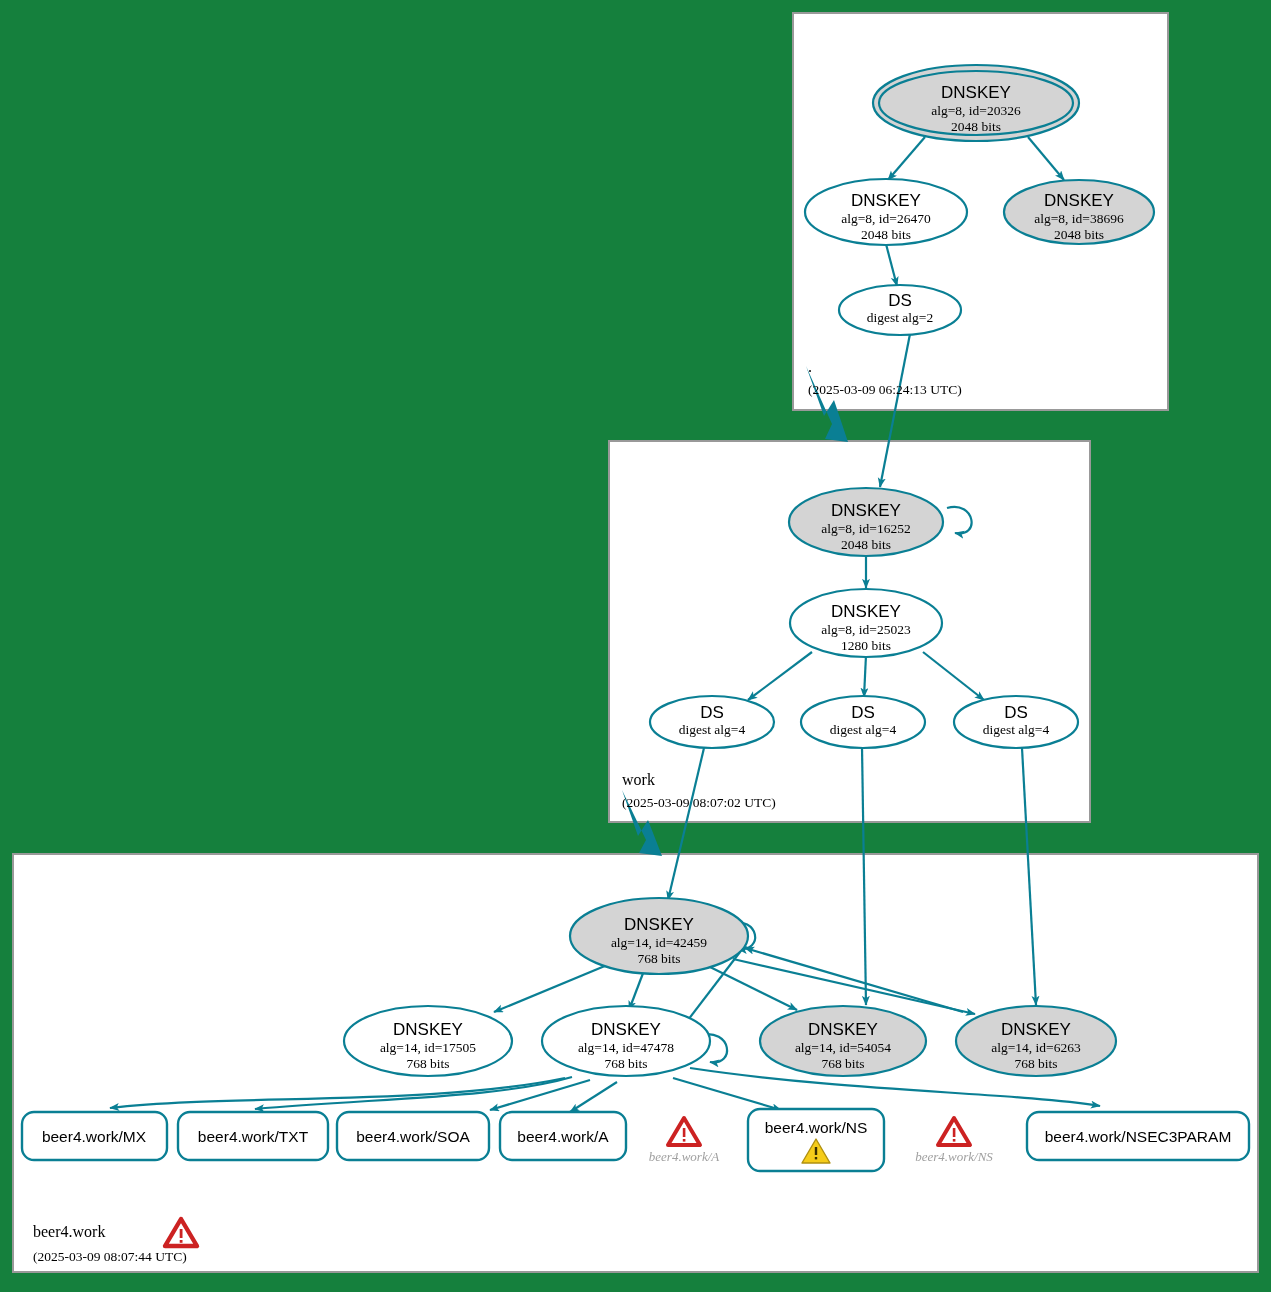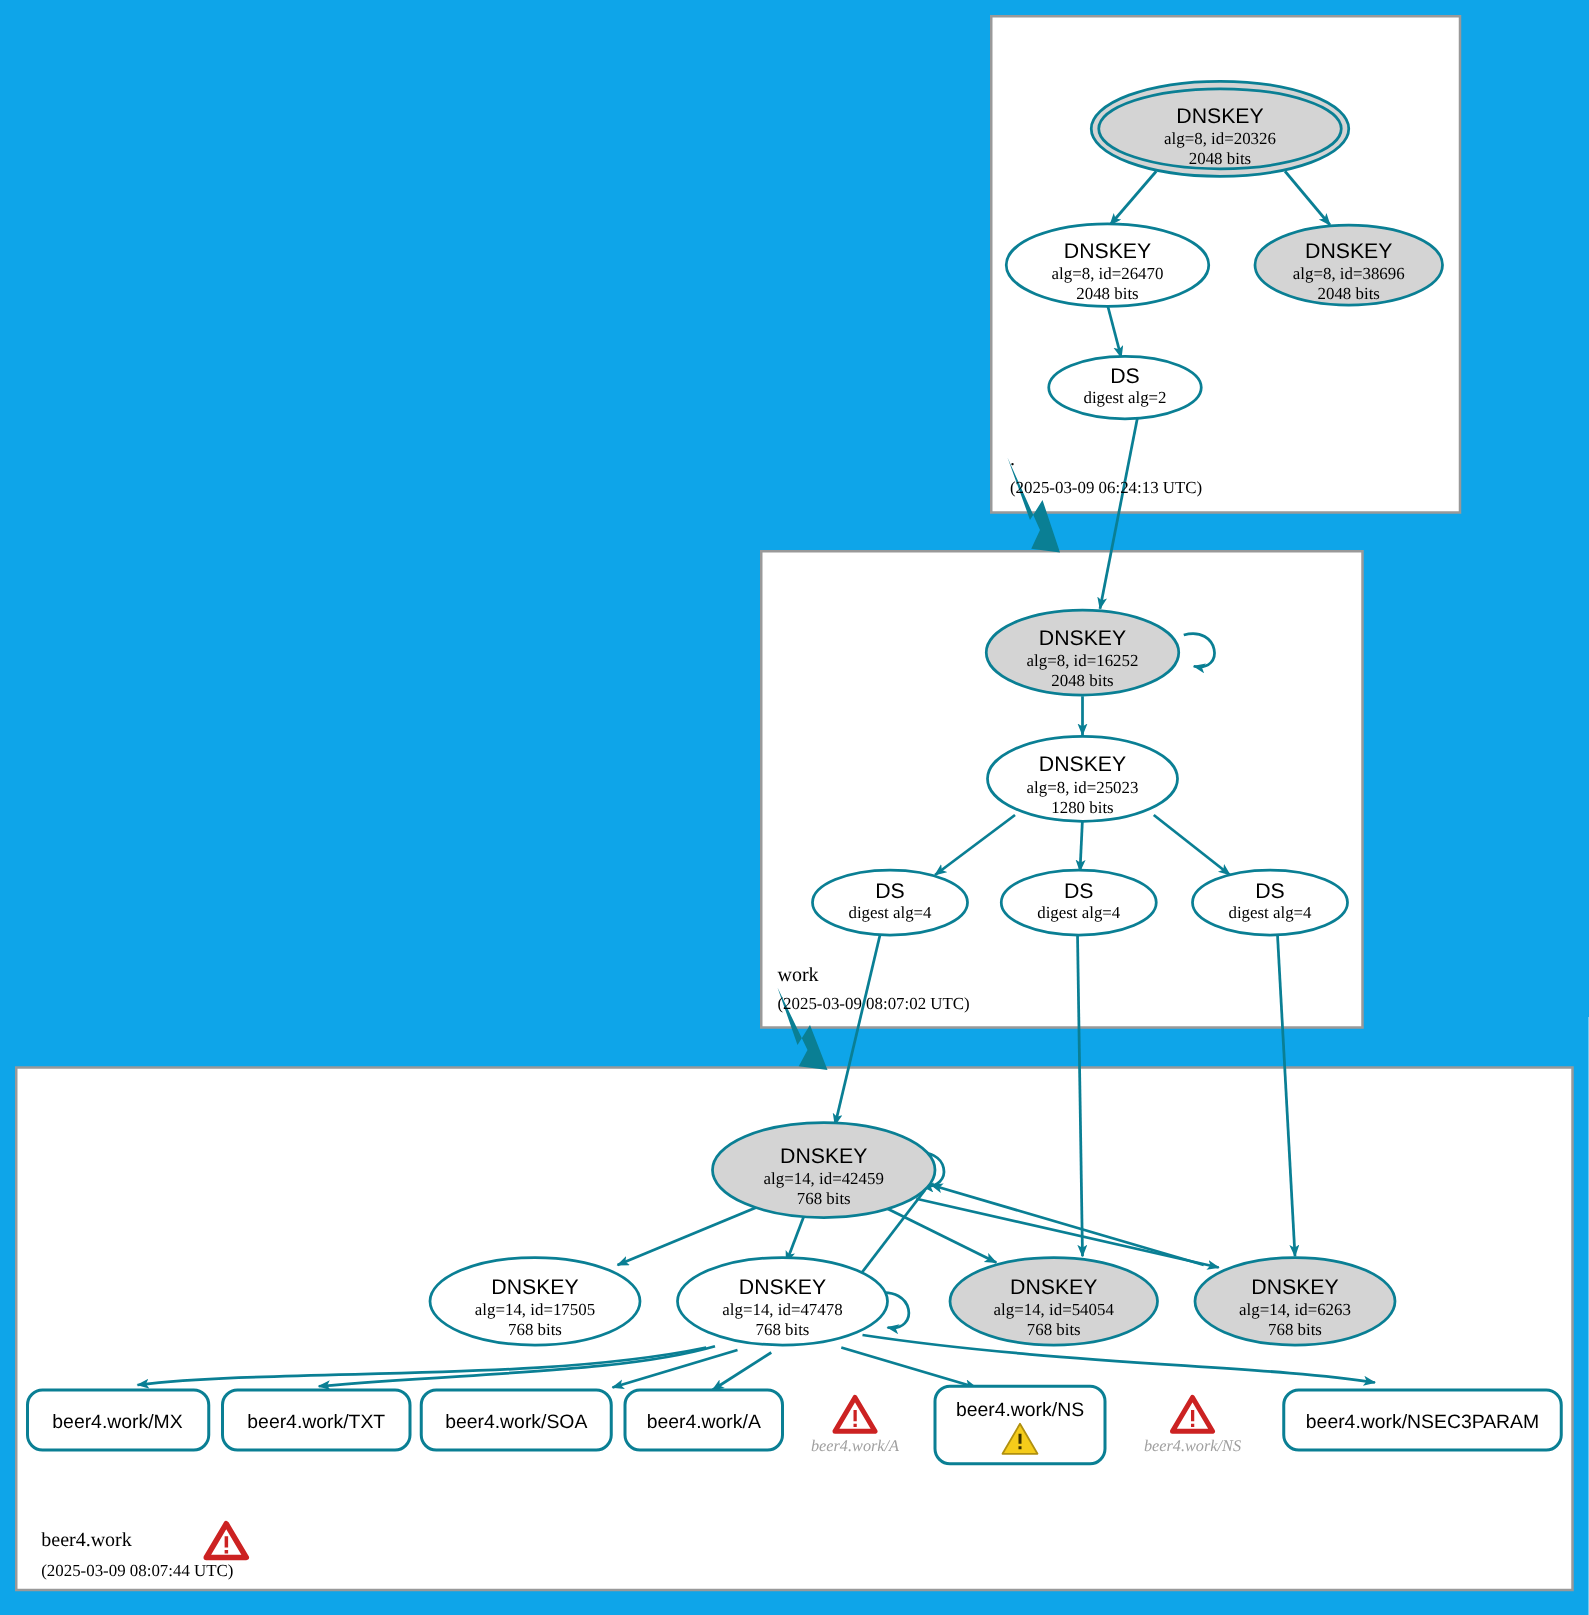--- a/index.html
+++ b/index.html
@@ -7,21 +7,21 @@
     padding: 0;
     background: #ffffff;
   }
   body {
     font-family: "Liberation Sans", sans-serif;
   }
   #diagram-root {
     position: relative;
     width: 1271px;
     height: 1292px;
-    background: #0ea5e9;
+    background: #15803d;
     overflow: hidden;
   }
   svg#dnssec-svg {
     display: block;
     width: 1271px;
     height: 1292px;
   }
   .zone-box {
     fill: #ffffff;
     stroke: #999999;

